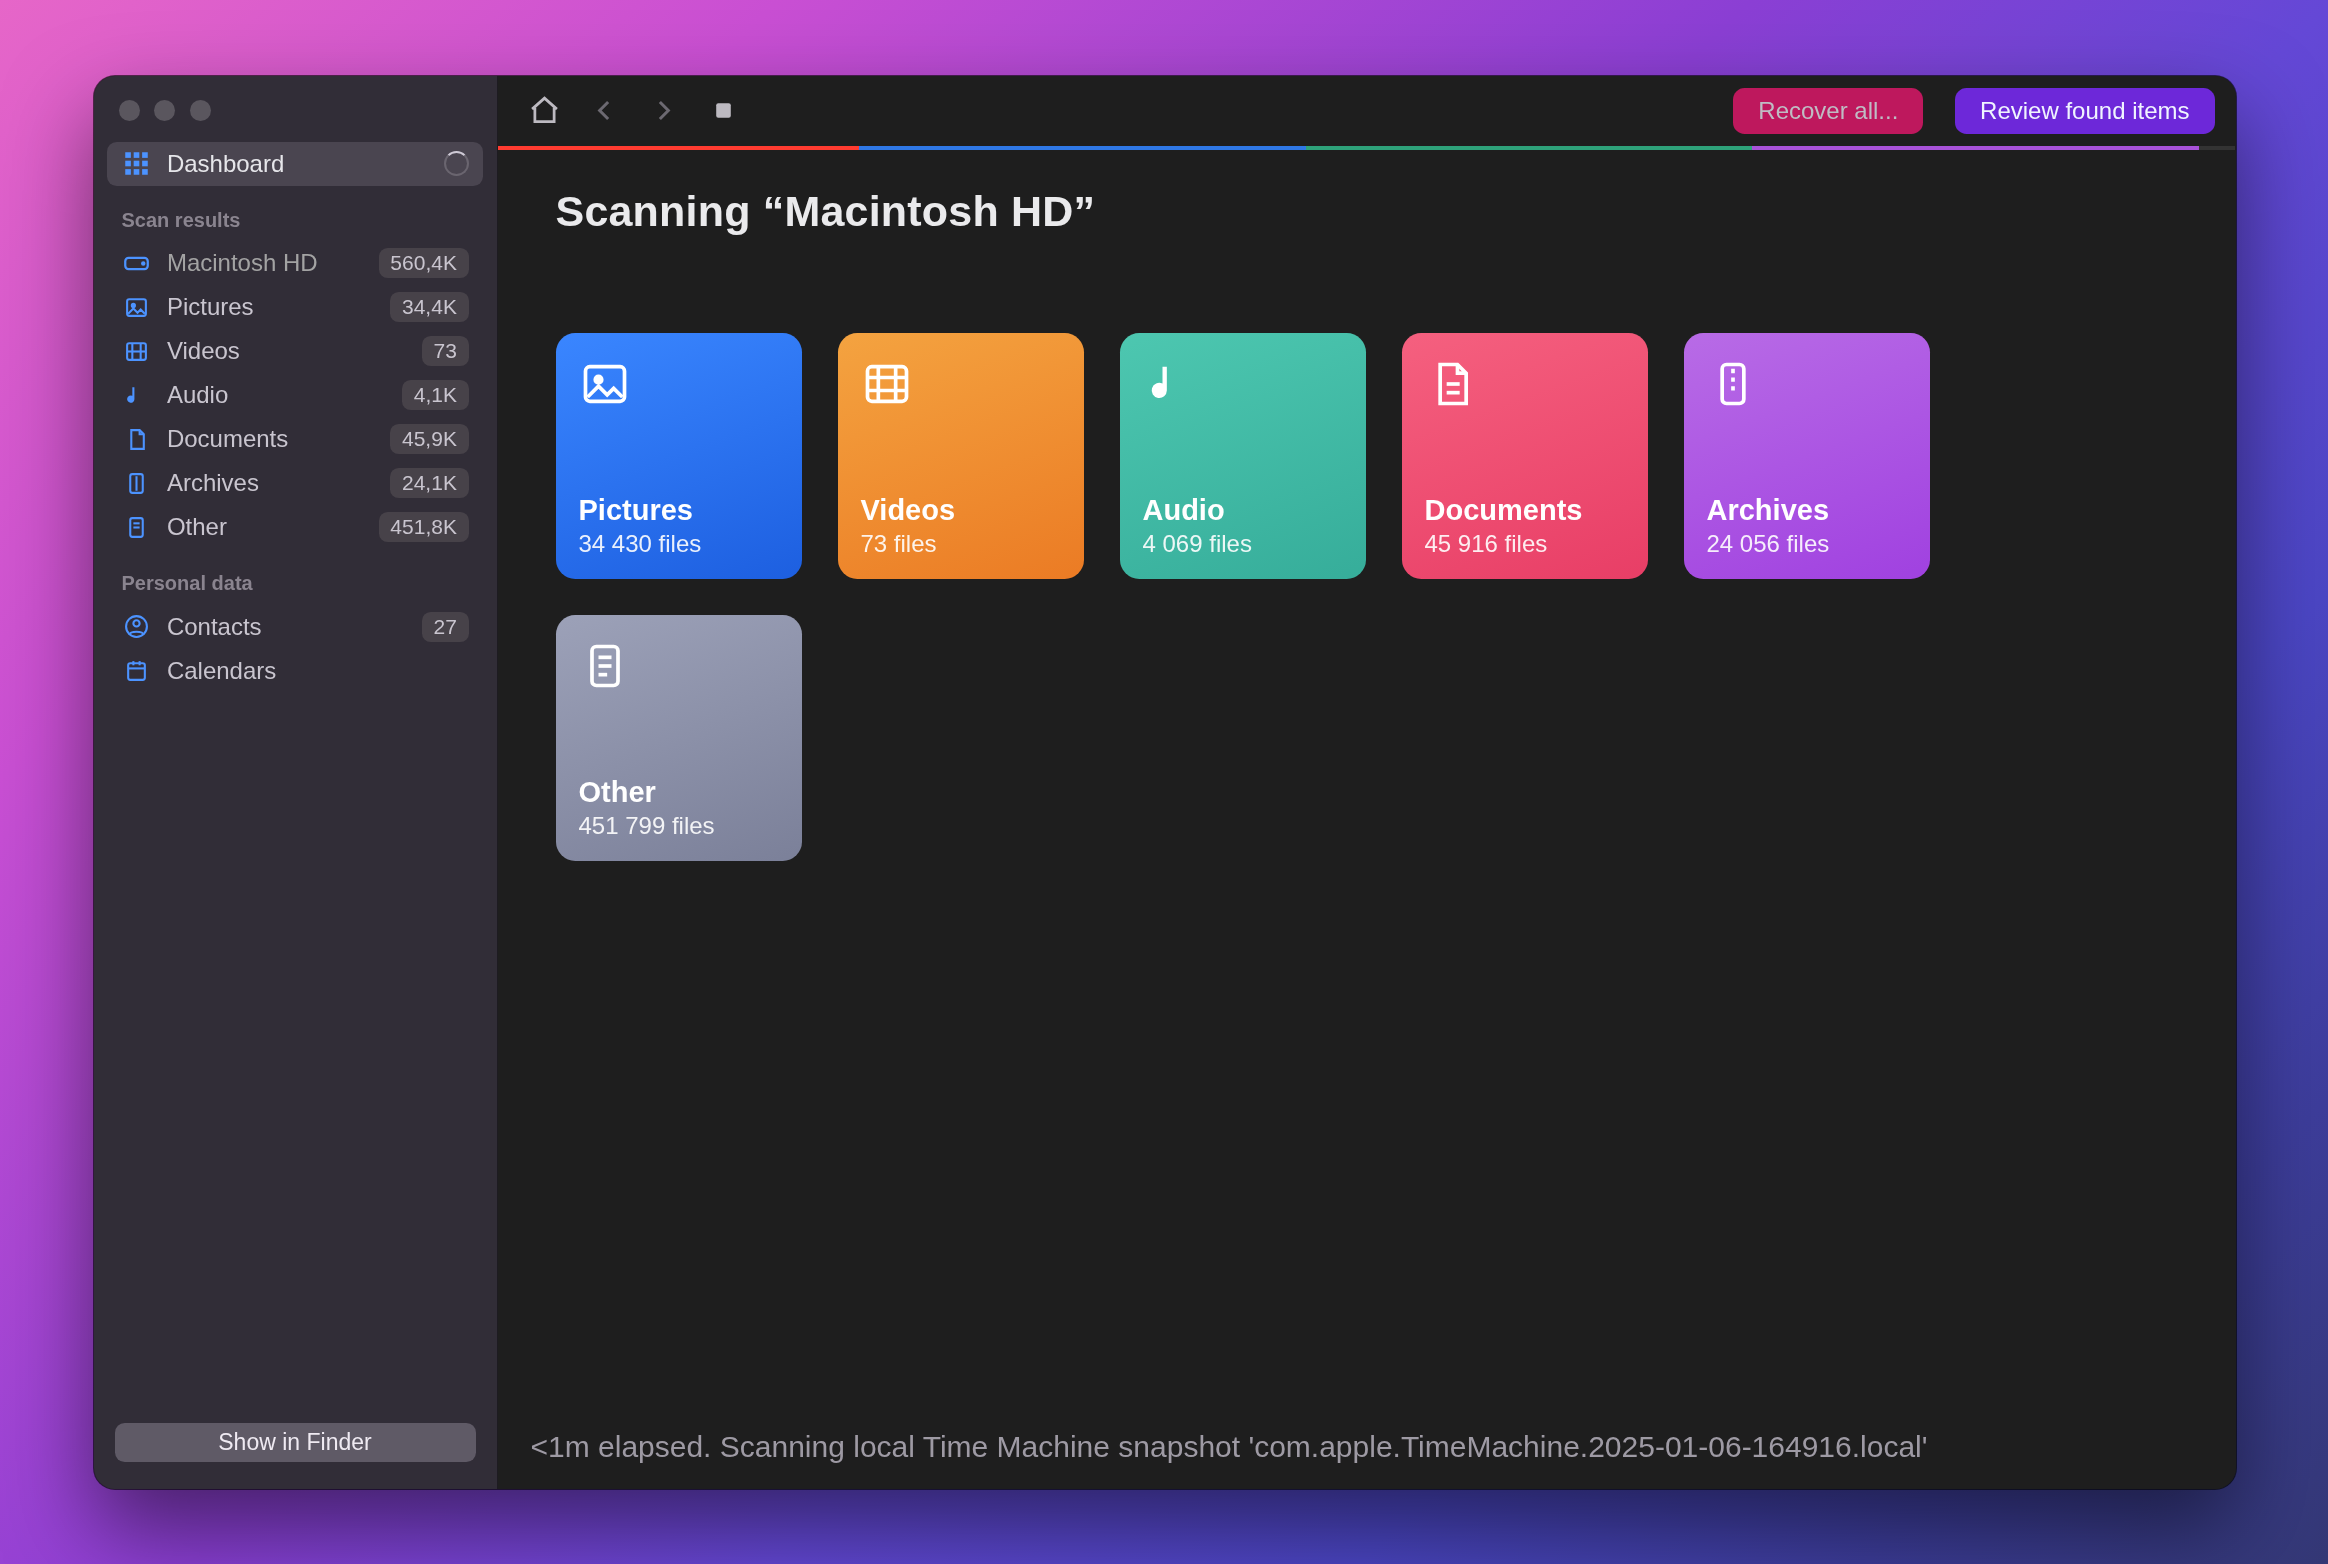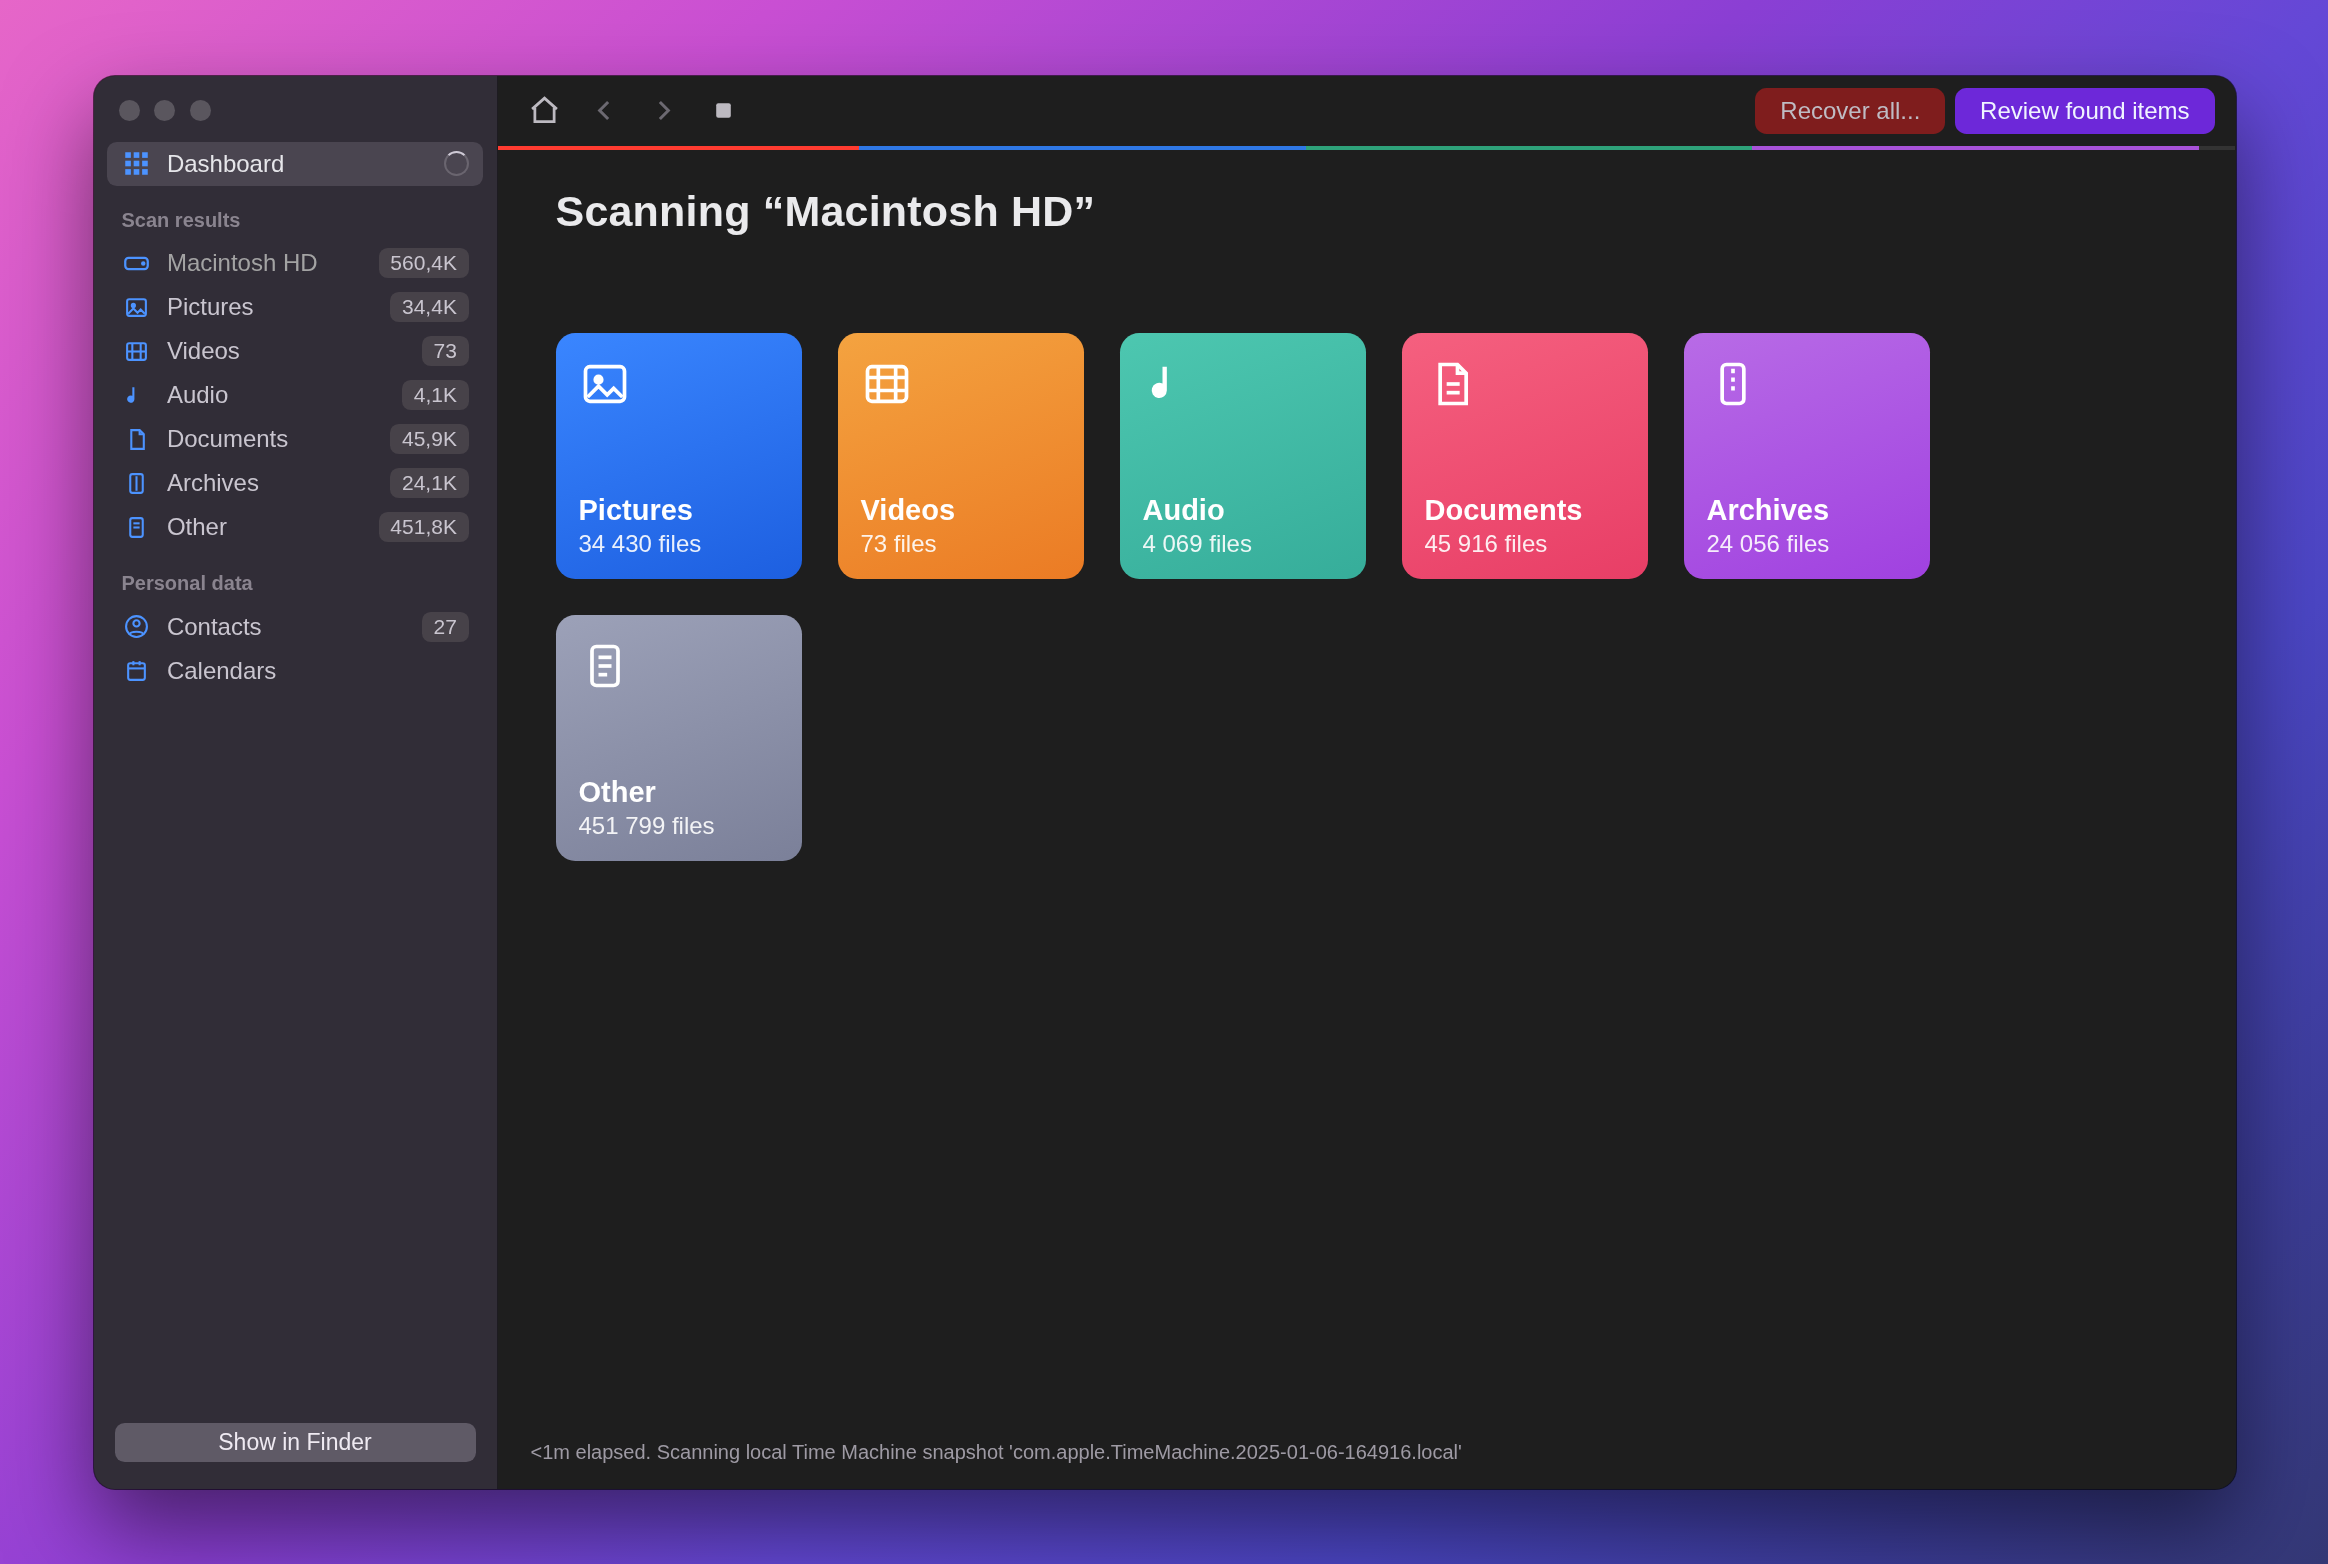--- a/index.html
+++ b/index.html
@@ -59,37 +59,37 @@
   .tbtn {
     width:52px; height:44px; display:flex; align-items:center; justify-content:center;
     border-radius:9.7px; color:#a6a3ab; cursor:pointer;
   }
   .tbtn.disabled { color:#5a575e; }
   .grow { flex:1; }
   .pill {
     height:46px; padding:0 25px; border-radius:11.6px; border:none;
     font-size:24px; cursor:pointer; display:flex; align-items:center;
   }
-  .pill.gray { background:#7f1d1d; color:#bfbcc4; margin-right:2px; }
+  .pill.gray { background:#be185d; color:#bfbcc4; margin-right:24px; }
   .pill.blue { background:#6d28d9; color:#f0f4ff; }
   .progress { height:4.8px; width:100%; display:flex; }
   .pg { height:100%; }
   .content { flex:1; padding: 37px 58px 19.3px; overflow:hidden; }
   .title { color:#eaeaec; font-size:43px; font-weight:700; letter-spacing:0.2px; }
   .subtitle { color:#9e9aa4; font-size:31px; font-weight:600; margin-top:7.7px; }
   .cards { display:flex; flex-wrap:wrap; gap:36px; margin-top:97px; }
   .card {
     width:246px; height:246px; border-radius:19.3px; color:#fff;
     padding:25px 23px 21px; display:flex; flex-direction:column; justify-content:space-between;
     cursor:pointer;
   }
   .card .cic { width:52px; height:52px; }
   .card .ct { font-size:29px; font-weight:700; }
   .card .cs { font-size:24px; font-weight:500; opacity:0.9; margin-top:2.9px; }
-  .status { color:#9e9aa4; font-size:20px; padding: 7.7px 33px 25px; }
+  .status { color:#9e9aa4; font-size:30px; padding: 7.7px 33px 25px; }
   svg { display:block; }
 </style>
 </head>
 <body>
 
 <div class="window">
 
   <div class="sidebar">
     <div class="traffic">
       <div class="dot"></div>

